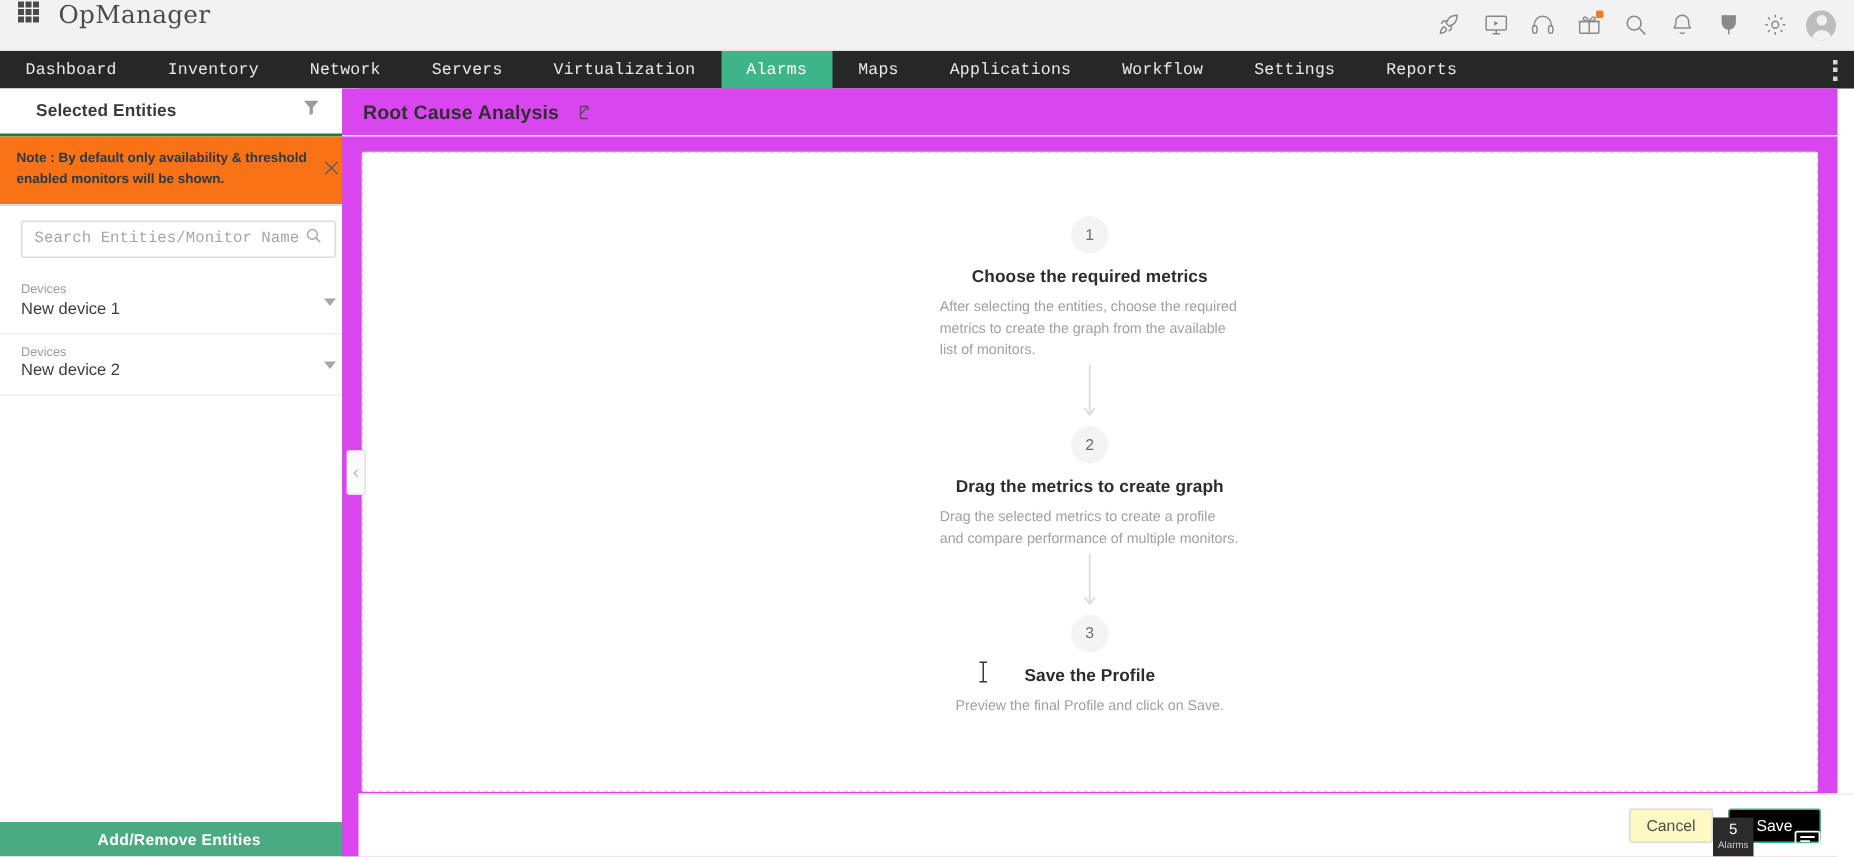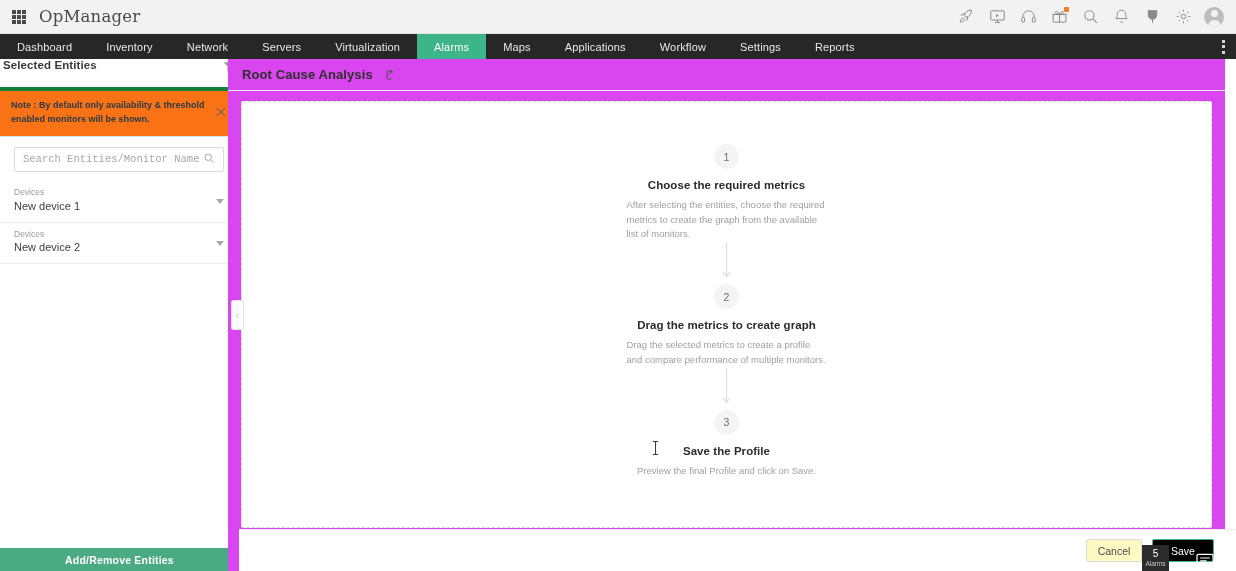--- a/index.html
+++ b/index.html
@@ -9,21 +9,21 @@
     background: #ffffff;
     overflow: hidden;
   }
   #app { position: relative; width: 1236px; height: 571px; }
 
   
   .topbar {
     position: absolute; top: 0; left: 0; width: 1236px; height: 34px;
     background: #f2f2f2;
     border-bottom: 1px solid #e3e3e3;
-    display: flex; align-items: center;
+    display: flex; 
   }
   .grid-icon {
     width: 16px; height: 16px; margin-left: 11px;
     display: grid; grid-template-columns: repeat(3, 4px); grid-template-rows: repeat(3, 4px);
     gap: 1px; align-content: center; justify-content: center;
   }
   .grid-icon i { background: #4a4a4a; width: 4px; height: 4px; display: block; }
   .brand {
     margin-left: 12px; font-size: 16.5px; color: #4b4b4b; letter-spacing: .2px;
     font-family: "DejaVu Serif", serif; font-weight: 400;
@@ -47,42 +47,42 @@
     background: #bdbdbd; display: flex; align-items: flex-end; justify-content: center;
     overflow: hidden;
   }
   .avatar .head { width:7px;height:7px;border-radius:50%;background:#f2f2f2;position:absolute;top:3px; }
   .avatar .body { width:13px;height:7px;border-radius:7px 7px 0 0;background:#f2f2f2;margin-bottom:0; }
   .avatar-wrap { position: relative; width:20px;height:20px; }
 
   
   .navbar {
     position: absolute; top: 34px; left: 0; width: 1236px; height: 25px;
-    background: #272727; display: flex; align-items: stretch;
+    background: #272727; display: flex; align-items: stretch; font-family: Liberation Mono, monospace;
   }
   .navitem {
     display: flex; align-items: center; padding: 0 17px;
     color: #e9e9e9; font-size: 11px; letter-spacing: .15px; cursor: pointer;
     white-space: nowrap;
   }
   .navitem.active { background: #3eb489; color: #ffffff; }
   .nav-kebab {
     margin-left: auto; width: 26px; display: flex; flex-direction: column;
     align-items: center; justify-content: center; gap: 2.5px; cursor: pointer;
   }
   .nav-kebab i { width: 3px; height: 3px; background: #d6d6d6; display: block; }
 
   
   .sidebar {
     position: absolute; top: 59px; left: 0; width: 239px; height: 512px;
     background: #ffffff; border-right: 1px solid #e0e0e0;
   }
   .sidebar-head {
-    height: 32px; display: flex; align-items: flex-start;
-    padding: 0 3px; border-bottom: 4px solid #15803d;
+    height: 32px; display: flex; align-items: center;
+    padding: 0 24px; border-bottom: 2px solid #15803d;
   }
   .sidebar-title { font-size: 11.5px; color: #3a3a3a; font-weight: 600; letter-spacing: .1px; }
   .filter-icon { margin-left: auto; cursor: pointer; }
   .note {
     background: #f97316; padding: 8px 30px 9px 11px; position: relative;
     border-bottom: 1px solid #cfe4f1;
   }
   .note-text { font-size: 9px; color: #2b3a44; line-height: 1.55; font-weight: 600; }
   .note-close {
     position: absolute; right: 8px; top: 50%; transform: translateY(-50%);

